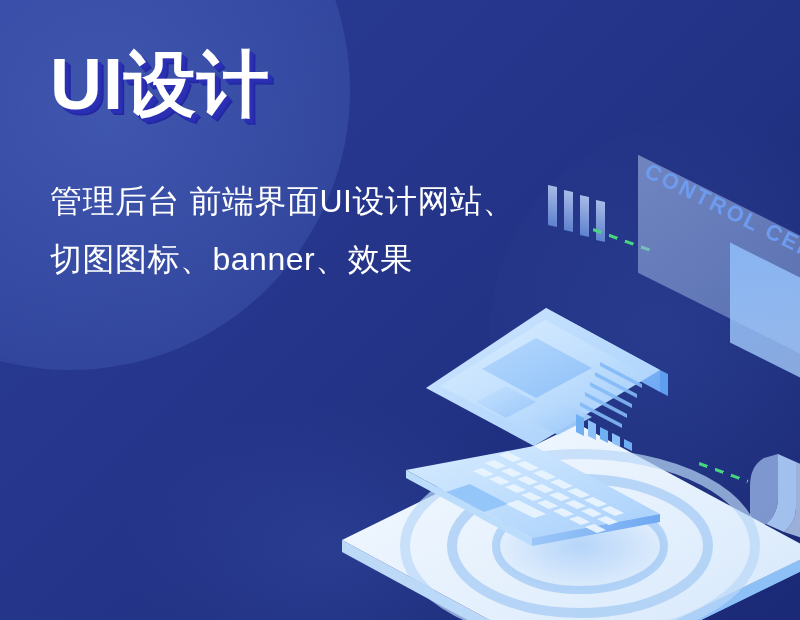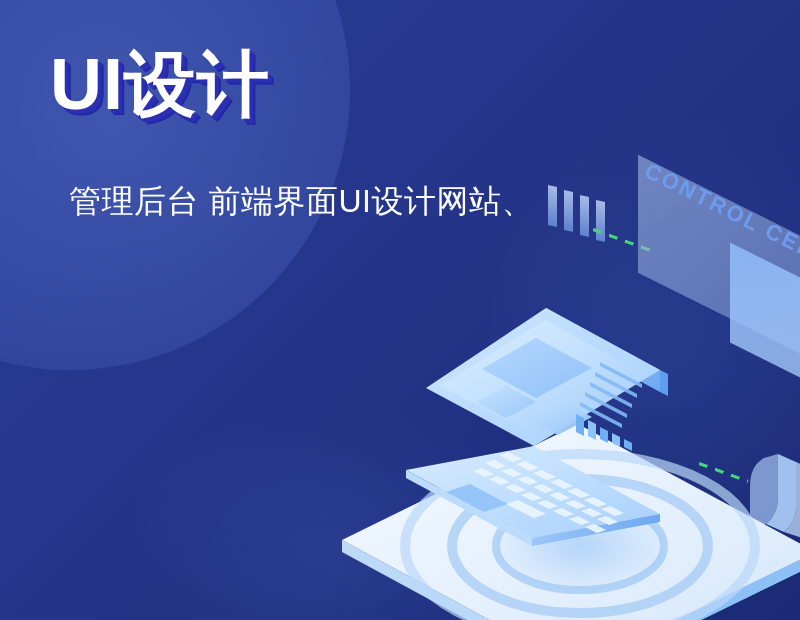--- a/index.html
+++ b/index.html
@@ -64,21 +64,20 @@
        6px 6px 0 #2126a0;
     white-space: nowrap;
   }
 
   
   .subtitle {
     position: absolute;
     left: 50px;
     top: 172px;
     width: 580px;
-    margin-left: 19px;
   }
   .subtitle-line {
     font-size: 32px;
     line-height: 58px;
     color: #ffffff;
     font-weight: 400;
     letter-spacing: 0.5px;
     white-space: nowrap;
   }
 
@@ -178,20 +177,21 @@
 <div id="banner">
 
   <div class="bg-ellipse bg-ellipse-left"></div>
   <div class="bg-ellipse bg-ellipse-bottom"></div>
   <div class="bg-ellipse bg-ellipse-right"></div>
 
   <div class="headline">UI设计</div>
 
   <div class="subtitle">
     <div class="subtitle-line">管理后台 前端界面UI设计网站、</div>
+    <div class="subtitle-line">切图图标、banner、效果</div>
   </div>
 
   <div class="deco-bars">
     <div class="deco-bar" style="left:0px;  top:0px;  height:40px;"></div>
     <div class="deco-bar" style="left:16px; top:5px;  height:40px;"></div>
     <div class="deco-bar" style="left:32px; top:10px; height:40px;"></div>
     <div class="deco-bar" style="left:48px; top:15px; height:40px;"></div>
   </div>
 
   <div class="dash-line dash-a"></div>

